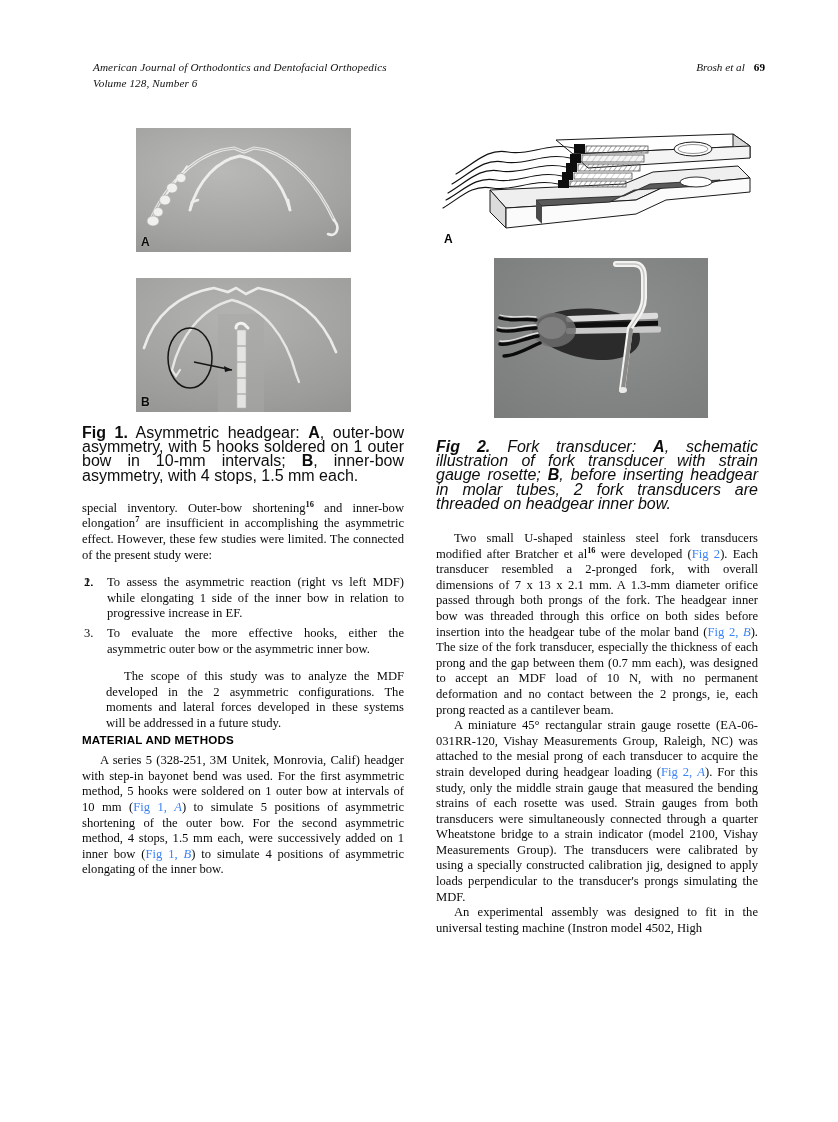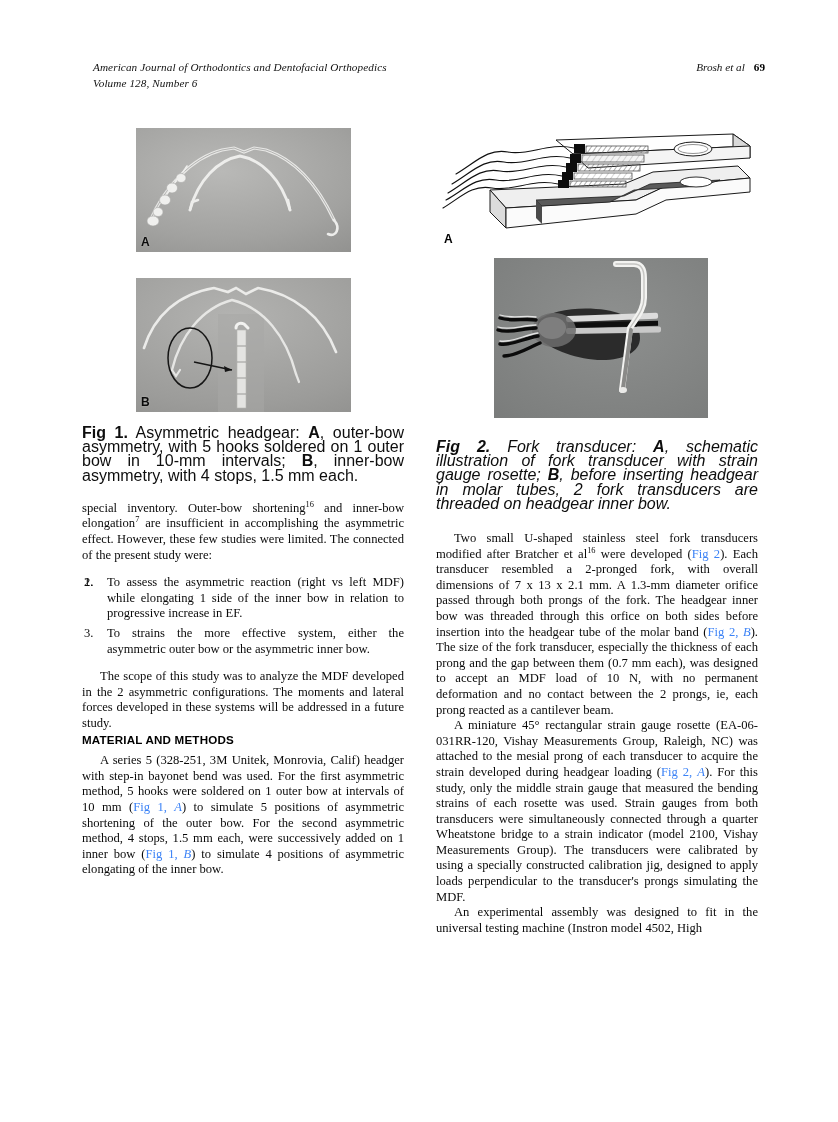--- a/index.html
+++ b/index.html
@@ -140,25 +140,26 @@
   .body {
     font-family: "Liberation Serif", serif;
     font-size: 12.6px;
     line-height: 15.6px;
     text-align: justify;
     text-justify: inter-word;
     color: #0a0a0a;
   }
   .body p { margin: 0; }
   .body p.indent { text-indent: 18px; }
-  .body p.gap { margin-top: 12px; }
+  .body p.gap { margin-top: 12px; margin-left: 24px; }
   sup {
     font-size: 8.4px;
     vertical-align: super;
     line-height: 0;
+    font-weight: bold;
   }
   .figref { color: #3b82f6; }
   .ital { font-style: italic; }
 
   ol.objectives {
     margin: 12px 0 0 0;
     padding: 0;
     list-style: none;
   }
   ol.objectives li {
@@ -274,21 +275,21 @@
       <ol class="objectives">
         <li>
           <span class="num">1.</span>
         </li>
         <li>
           <span class="num">2.</span>
           <span>To assess the asymmetric reaction (right vs left MDF) while elongating 1 side of the inner bow in relation to progressive increase in EF.</span>
         </li>
         <li>
           <span class="num">3.</span>
-          <span>To strains the more effective system, either the asymmetric outer bow or the asymmetric inner bow.</span>
+          <span>To evaluate the more effective hooks, either the asymmetric outer bow or the asymmetric inner bow.</span>
         </li>
       </ol>
 
       <p class="indent gap">The scope of this study was to analyze the MDF developed in the 2 asymmetric configurations. The moments and lateral forces developed in these systems will be addressed in a future study.</p>
 
       <div class="sechead">MATERIAL AND METHODS</div>
 
       <p class="indent"><span>A series 5 (328-251, 3M Unitek, Monrovia, Calif) headger with step-in bayonet bend was used. For the first asymmetric method, 5 hooks were soldered on 1 outer bow at intervals of 10 mm (</span><span class="figref">Fig 1</span><span class="figref">, </span><span class="figref ital">A</span><span>) to simulate 5 positions of asymmetric shortening of the outer bow. For the second asymmetric method, 4 stops, 1.5 mm each, were successively added on 1 inner bow (</span><span class="figref">Fig 1</span><span class="figref">, </span><span class="figref ital">B</span><span>) to simulate 4 positions of asymmetric elongating of the inner bow.</span></p>
     </div>
   </div>

